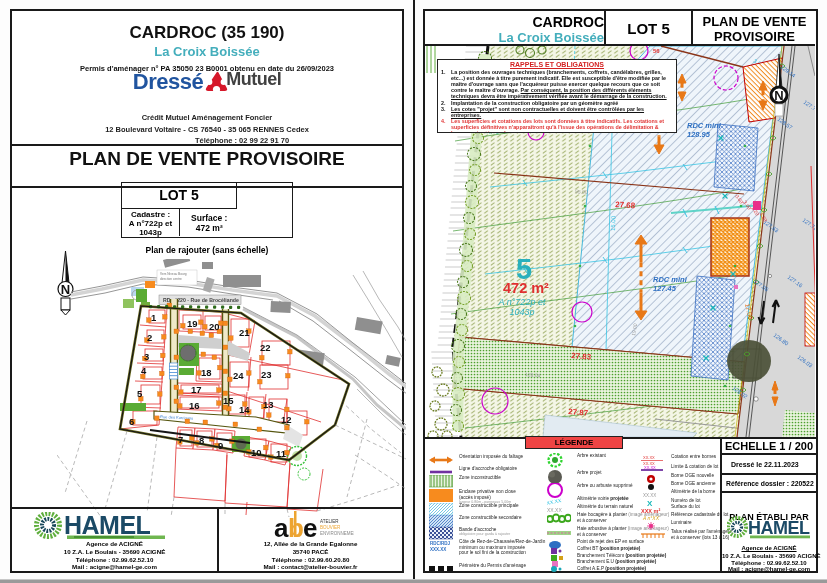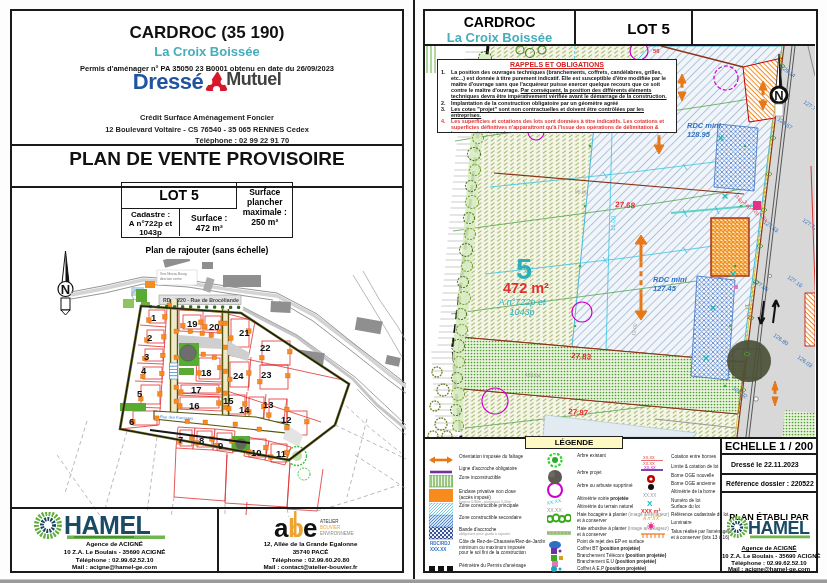--- a/index.html
+++ b/index.html
@@ -25,32 +25,31 @@
 
     <div class="abs" style="left:0;top:58px;width:390px;height:80px;">
       <div class="abs" style="left:0;top:0;width:390px;text-align:center;">
         <span style="font-size:22px;font-weight:bold;color:#20549f;letter-spacing:-0.5px;vertical-align:top;">Dressé</span><span style="display:inline-block;width:23px;height:24px;position:relative;vertical-align:top;"><svg style="position:absolute;left:2px;top:1px;" width="23" height="25" viewBox="0 0 23 25">
           <path d="M11.5 2.5 Q12.5 1.2 13.5 2.5 L21.5 17.5 Q23.5 21 20 21 L3 21 Q-0.5 21 1.5 17.5 Z" fill="#d6182a"></path>
           <circle cx="4.4" cy="12" r="3" fill="#fff"></circle>
           <circle cx="18.6" cy="12" r="3" fill="#fff"></circle>
           <circle cx="11.5" cy="19.5" r="3.6" fill="#fff"></circle>
         </svg></span><span style="font-size:18px;font-weight:bold;color:#404040;letter-spacing:-0.5px;vertical-align:top;">Mutuel</span>
       </div>
-      <div class="abs ctr b" style="left:0;top:44px;width:390px;font-size:7.5px;color:#222;">Crédit Surface Aménagement Foncier</div>
+      <div class="abs ctr b" style="left:0;top:44px;width:390px;font-size:7.5px;color:#222;">Crédit Mutuel Aménagement Foncier</div>
       <div class="abs ctr b" style="left:0;top:55.5px;width:390px;font-size:7.5px;color:#222;">12 Boulevard Voltaire - CS 76540 - 35 065 RENNES Cedex</div>
       <div class="abs ctr b" style="left:0;top:67px;width:460px;font-size:7.5px;color:#222;">Téléphone : 02 99 22 91 70</div>
     </div>
 
     <div class="abs ctr b" style="left:0;top:133px;width:390px;height:44px;border-top:2px solid #1a1a1a;border-bottom:2px solid #1a1a1a;font-size:19px;line-height:26px;color:#111;">PLAN DE VENTE PROVISOIRE</div>
 
     <div class="abs" style="left:109px;top:171px;width:172px;height:56px;border:1.5px solid #1a1a1a;">
       <div class="abs ctr b" style="left:0;top:0;width:115px;height:26px;border-right:1.5px solid #1a1a1a;border-bottom:1.5px solid #1a1a1a;font-size:14px;line-height:25px;">LOT 5</div>
       <div class="abs ctr b" style="left:0;top:26px;width:58px;height:27px;border-right:1.5px solid #1a1a1a;font-size:8px;line-height:9px;padding-top:1px;">Cadastre :<br>A n°722p et<br>1043p</div>
       <div class="abs ctr b" style="left:59.5px;top:26px;width:55.5px;height:27px;font-size:8.5px;line-height:10px;padding-top:4px;">Surface :<br>472 m²</div>
-      <div class="abs ctr b" style="left:116.5px;top:0;width:52.5px;height:53px;font-size:8.5px;line-height:10px;padding-top:4px;">Surface<br>plancher<br>maximale :<br>250 m²</div>
     </div>
 
     <div class="abs ctr b" style="left:0;top:234px;width:390px;font-size:8.5px;">Plan de rajouter (sans échelle)</div>
 
     <svg class="abs" style="left:36px;top:240px;" width="35" height="65" viewBox="0 0 35 65">
       <path d="M17.5 0 L21 32 L14 32 Z" fill="#fff" stroke="#111" stroke-width="1"></path>
       <path d="M17.5 0 L21 32 L17.5 32 Z" fill="#111"></path>
       <circle cx="17.5" cy="38" r="7.5" fill="#fff" stroke="#111" stroke-width="1.2"></circle>
       <text x="17.5" y="43" font-size="13" font-weight="bold" text-anchor="middle" fill="#111">N</text>
       <rect x="13" y="47" width="9" height="12" fill="#fff" stroke="#111" stroke-width="1"></rect>
@@ -321,25 +320,26 @@
         <div class="abs ctr b" style="left:0;top:39px;width:183px;font-size:6.2px;">35740 PACÉ</div>
         <div class="abs ctr b" style="left:0;top:46.5px;width:183px;font-size:6.2px;">Téléphone : 02.99.60.20.80</div>
         <div class="abs ctr b" style="left:0;top:54px;width:183px;font-size:6.2px;">Mail : contact@atelier-bouvier.fr</div>
       </div>
     </div>
   </div>
 
   <div class="page" id="pageR">
 
     <div class="abs" style="left:0;top:0;width:390px;height:35px;border-bottom:2px solid #1a1a1a;">
-      <div class="abs ctr" style="left:0;top:0;width:151px;height:35px;border-right:2px solid #1a1a1a;">
+      <div class="abs ctr" style="left:0;top:0;width:181px;height:35px;border-right:2px solid #1a1a1a;text-align:right;">
         <div class="b" style="font-size:14px;margin-top:3px;">CARDROC</div>
         <div class="b" style="font-size:13px;color:#44aebc;">La Croix Boissée</div>
       </div>
       <div class="abs ctr b" style="left:181px;top:0;width:87px;height:35px;border-right:2px solid #1a1a1a;font-size:15px;line-height:35px;">LOT 5</div>
+      <div class="abs ctr b" style="left:268px;top:0;width:123px;height:35px;font-size:13px;line-height:15px;padding-top:3px;">PLAN DE VENTE<br>PROVISOIRE</div>
     </div>
 
     <svg id="plan" class="abs" style="left:0;top:35px;" width="390" height="391" viewBox="0 0 390 391">
 <defs>
 <pattern id="cyh" width="5.8" height="5.8" patternUnits="userSpaceOnUse" patternTransform="rotate(-45)">
             <rect width="5.8" height="5.8" fill="#eff5fb"></rect>
             <line x1="0" y1="0" x2="5.8" y2="0" stroke="#7a90b0" stroke-width="1"></line>
           </pattern>
 <pattern id="orh" width="3.4" height="3.4" patternUnits="userSpaceOnUse" patternTransform="rotate(45)">
             <rect width="3.4" height="3.4" fill="#fff"></rect>
@@ -621,21 +621,21 @@
         <div class="b" style="position:absolute;left:0;top:0;">3.</div>
         <div class="b" style="margin-left:10px;"><u>Les cotes "projet" sont non contractuelles et doivent être contrôlées par les entreprises.</u></div>
       </div>
       <div style="position:relative;margin:0 3px;color:#e03434;">
         <div class="b" style="position:absolute;left:0;top:0;">4.</div>
         <div class="b" style="margin-left:10px;">Les superficies et cotations des lots sont données à titre indicatifs. Les cotations et superficies définitives n'apparaîtront qu'à l'issue des opérations de délimitation &amp; bornage réputée conformes.</div>
       </div>
     </div>
 
     <div class="abs" style="left:0;top:426px;width:295px;height:133px;border-top:2px solid #1a1a1a;">
-      <div class="abs ctr b" style="left:100px;top:-3px;width:98px;height:13px;border:1.5px solid #222;background:#fef9c3;font-size:8px;line-height:11px;">LÉGENDE</div>
+      <div class="abs ctr b" style="left:100px;top:-3px;width:98px;height:13px;border:1.5px solid #222;background:#ef4444;font-size:8px;line-height:11px;">LÉGENDE</div>
       <div id="leg1" class="abs" style="left:4px;top:0;width:113px;height:131px;">
           <div class="abs" style="left:0;top:15px;width:24px;height:16px;">
             <svg width="24" height="16" viewBox="0 0 24 16" style="position:absolute;left:0;top:0;">
               <line x1="2" y1="6" x2="22" y2="6" stroke="#e87817" stroke-width="2.6"></line>
               <path d="M0 6 L6 2.6 L6 9.4 Z" fill="#e87817"></path>
               <path d="M24 6 L18 2.6 L18 9.4 Z" fill="#e87817"></path>
             </svg>
           </div>
           <div class="abs" style="left:30px;top:15px;width:90px;font-size:4.7px;line-height:5.5px;color:#222;">
             <div style="white-space:nowrap;">Orientation imposée du faîtage</div>

